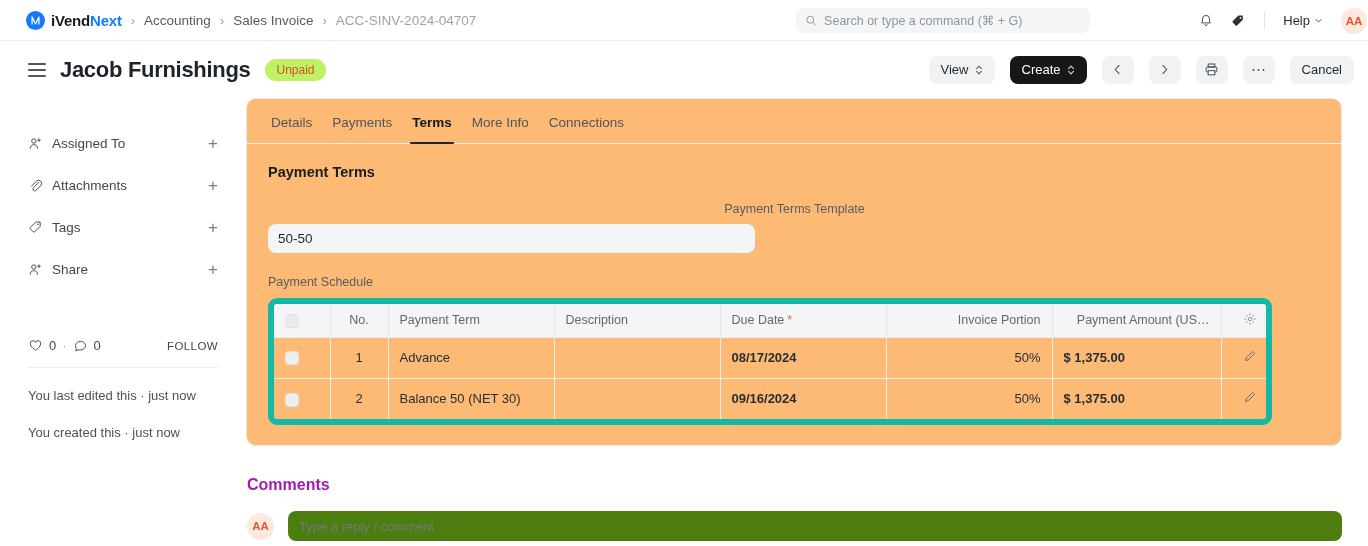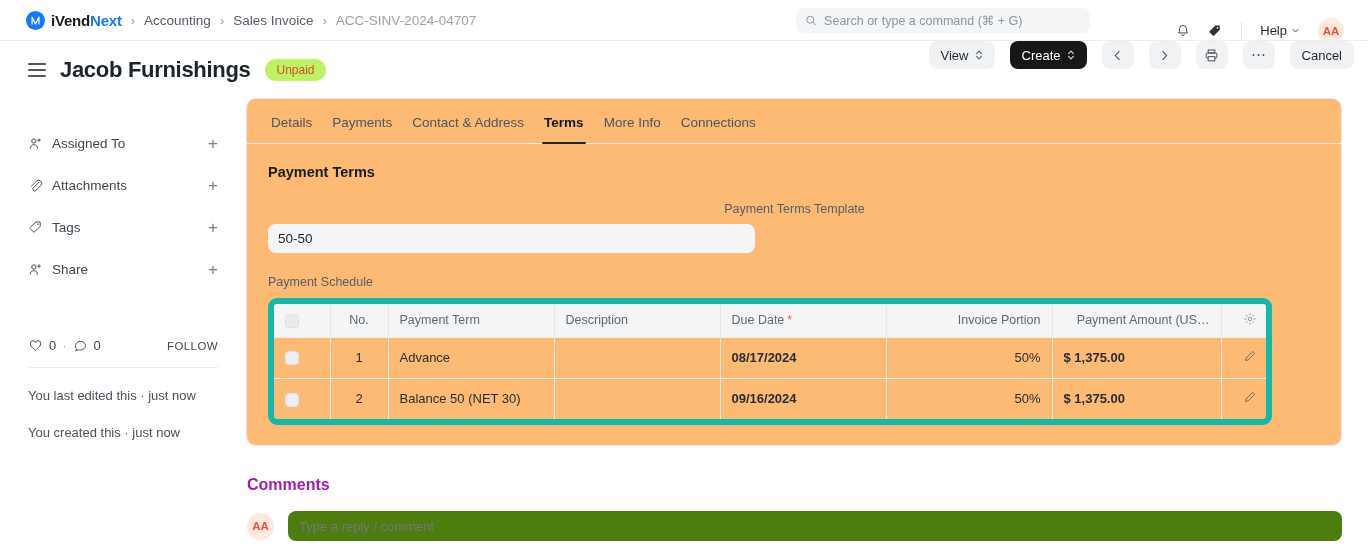--- a/index.html
+++ b/index.html
@@ -45,22 +45,22 @@
     background: #f4f5f6; border-radius: 7px;
     display: flex; align-items: center; gap: 7px; padding: 0 9px;
   }
   .nav-search input {
     border: 0; background: transparent; outline: none;
     font-family: inherit; font-size: 12.5px; color: #3f4850; width: 100%;
   }
   .nav-search input::placeholder { color: #8d969e; }
 
   .nav-right {
-    position: absolute; right: 24px; top: 0; height: 41px;
-    display: flex; align-items: center; gap: 4px; margin-top: 10px;
+    position: absolute; right: 1px; top: 0; height: 41px;
+    display: flex; align-items: center; gap: 4px;
   }
   .nav-icon-btn {
     width: 28px; height: 28px; border-radius: 6px; border: 0; background: transparent;
     display: flex; align-items: center; justify-content: center; cursor: pointer;
   }
   .nav-divider { width: 1px; height: 18px; background: #e2e4e7; margin: 0 8px; }
   .help-btn {
     display: flex; align-items: center; gap: 4px;
     font-size: 13px; color: #1f272e; background: transparent; border: 0;
     cursor: pointer; font-family: inherit; padding: 4px 6px;
@@ -83,21 +83,21 @@
     justify-content: space-between; cursor: pointer; margin-right: 14px;
   }
   .hamburger span { display: block; height: 2px; background: #51585f; border-radius: 1px; }
   .page-title { font-size: 22px; font-weight: bold; letter-spacing: -0.3px; color: #1c2329; }
   .status-badge {
     margin-left: 15px; background: #bef264; color: #d3502c;
     font-size: 12px; padding: 4px 11px; border-radius: 11px; font-weight: 500;
   }
   .head-actions {
     position: absolute; right: 14px; top: 0; height: 57px;
-    display: flex; align-items: flex-start; gap: 15px;
+    display: flex; align-items: center; gap: 15px;
   }
   .btn {
     border: 0; border-radius: 8px; font-family: inherit;
     font-size: 13px; cursor: pointer; background: #f1f2f3; color: #1f272e;
     height: 28px; padding: 0 12px; display: flex; align-items: center; gap: 6px;
   }
   .btn.primary { background: #171717; color: #fff; font-weight: 500; }
   .btn.icon-only { width: 32px; padding: 0; justify-content: center; }
   .updown { display: inline-flex; flex-direction: column; line-height: 5px; font-size: 8px; opacity: .85; }
 
@@ -379,21 +379,20 @@
     <div class="side-note">You created this · just now</div>
   </div>
 
   <div class="main">
 
     <div class="card">
 
       <div class="tabs">
         <div class="tab">Details</div>
         <div class="tab">Payments</div>
-        <div class="tab">Contact &amp; Address</div>
         <div class="tab active">Terms</div>
         <div class="tab">More Info</div>
         <div class="tab">Connections</div>
       </div>
 
       <div class="section">
         <div class="section-title">Payment Terms</div>
 
         <div class="field-label">Payment Terms Template</div>
         <input class="field-input" type="text" value="50-50" style="">

